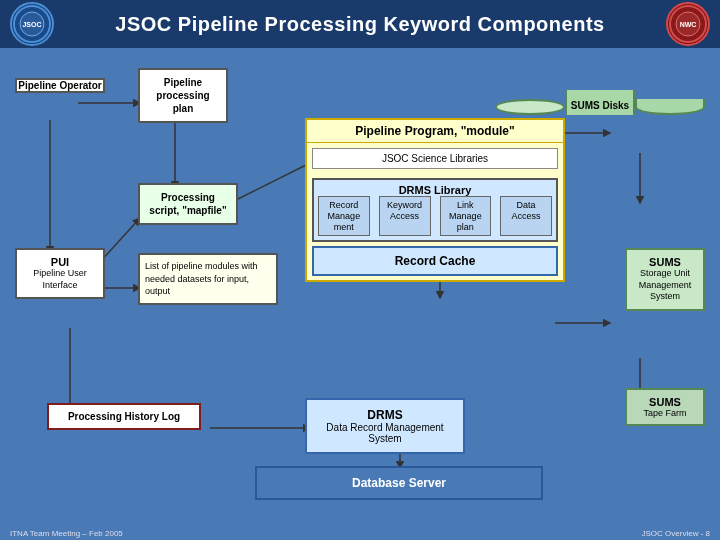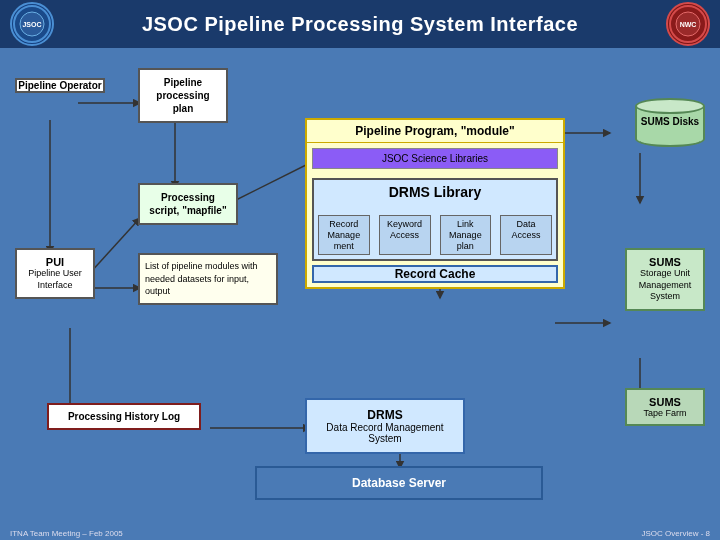--- a/index.html
+++ b/index.html
@@ -81,65 +81,66 @@
     }
 
     .libraries-row {
       display: flex;
       gap: 6px;
       padding: 5px;
     }
     .lib-box {
       flex: 1;
       border: 1px solid #888;
-      background: #8b5cf6;
+      background: #ffffff;
       padding: 4px 12px;
       text-align: center;
       font-size: 10px;
     }
 
     
     .drms-library-box {
       border: 2px solid #555;
       background: #d0e8ff;
       margin: 4px 5px;
       padding: 4px;
     }
     .drms-library-title {
       font-weight: bold;
-      font-size: 14px;
-      text-align: center;
-      margin-bottom: 15px;
+      font-size: 11px;
+      text-align: center;
+      margin-bottom: 0;
     }
     .drms-library-items {
       display: flex;
       gap: 9px;
     }
     .drms-item {
       flex: 1;
       border: 1px solid #666;
       background: #b8d4f0;
       padding: 3px 2px;
       text-align: center;
       font-size: 9px;
       line-height: 1.2;
     }
 
     
     .record-cache-box {
       background: #d0e8ff;
       border: 2px solid #3366aa;
       margin: 4px 5px;
+      padding: 6px;
       text-align: center;
       font-weight: bold;
       font-size: 12px;
     }
     .cylinder {
       display: flex;
-      flex-direction: column;
+      flex-direction: row;
       align-items: center;
     }
     .cylinder-top {
       width: 70px;
       height: 16px;
       background: #c8e8c8;
       border: 2px solid #558855;
       border-radius: 50%;
       position: relative;
       z-index: 2;
@@ -220,21 +221,21 @@
 <body>
 
 <div class="header">
   <div class="header-logo-left">
     <svg width="40" height="40" viewBox="0 0 40 40">
       <circle cx="20" cy="20" r="18" fill="#1a4a8a" stroke="#4a8fd4" stroke-width="2"></circle>
       <circle cx="20" cy="20" r="12" fill="#2a5a9a" stroke="#6aafE4" stroke-width="1"></circle>
       <text x="20" y="23" text-anchor="middle" font-size="7" fill="white" font-weight="bold">JSOC</text>
     </svg>
   </div>
-  <div class="header-title">JSOC Pipeline Processing System Interface</div>
+  <div class="header-title">JSOC Pipeline Processing Keyword Components</div>
   <div class="header-logo-right">
     <svg width="40" height="40" viewBox="0 0 40 40">
       <circle cx="20" cy="20" r="18" fill="#8a1a1a" stroke="#d44a4a" stroke-width="2"></circle>
       <circle cx="20" cy="20" r="12" fill="#9a2a2a" stroke="#e46a6a" stroke-width="1"></circle>
       <text x="20" y="23" text-anchor="middle" font-size="7" fill="white" font-weight="bold">NWC</text>
     </svg>
   </div>
 </div>
 
 <div class="main">
@@ -349,21 +350,21 @@
       <div style="font-size:9px;">Tape Farm</div>
     </div>
 
     <div class="elem processing-script-box" style="left:128px; top:125px; width:100px; border:2px solid #555; background:#e8ffe8; padding:6px; text-align:center;">
       <div style="font-weight:bold; font-size:10px; line-height:1.3;">
         <span>Processing</span><br>
         <span>script, "mapfile"</span>
       </div>
     </div>
 
-    <div class="elem" style="left:5px; top:190px; width:80px; border:2px solid #555; background:#fff; padding:6px; text-align:center;">
+    <div class="elem" style="left:5px; top:190px; width:90px; border:2px solid #555; background:#fff; padding:6px; text-align:center;">
       <div style="font-weight:bold; font-size:11px;">PUI</div>
       <div style="font-size:9px; line-height:1.3;">Pipeline User Interface</div>
     </div>
 
     <div class="elem" style="left:128px; top:195px; width:140px; border:2px solid #555; background:#ffffee; padding:5px; font-size:9px; line-height:1.4;">
       <span>List of pipeline modules with needed datasets for input, output</span>
     </div>
 
     <div class="elem" style="left:5px; top:345px; width:154px; border:2px solid #7f1d1d; background:#fff; padding:6px; text-align:center; font-weight:bold; font-size:10px;margin-left:32px;">
       <span>Processing History Log</span>

